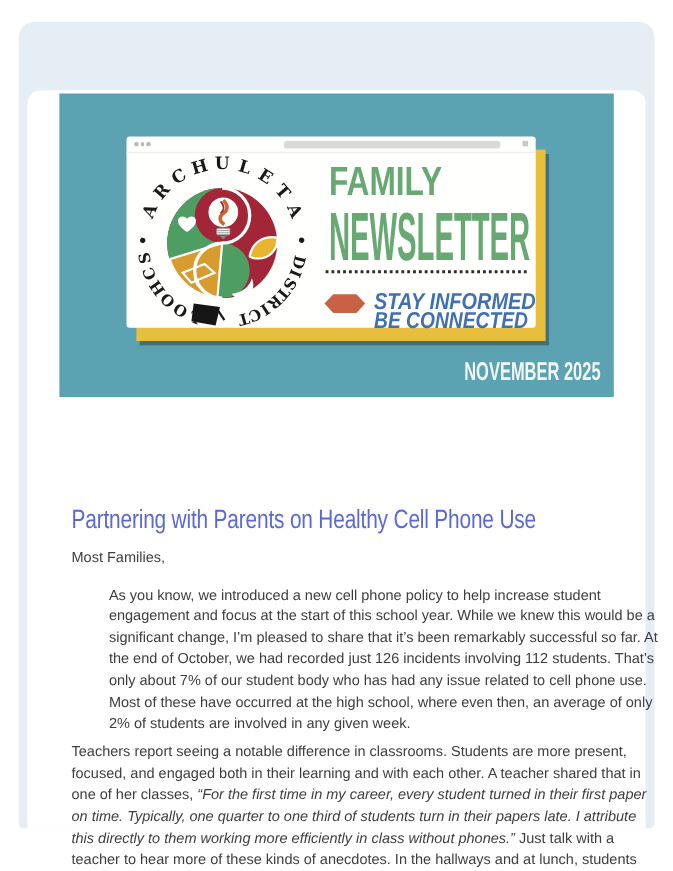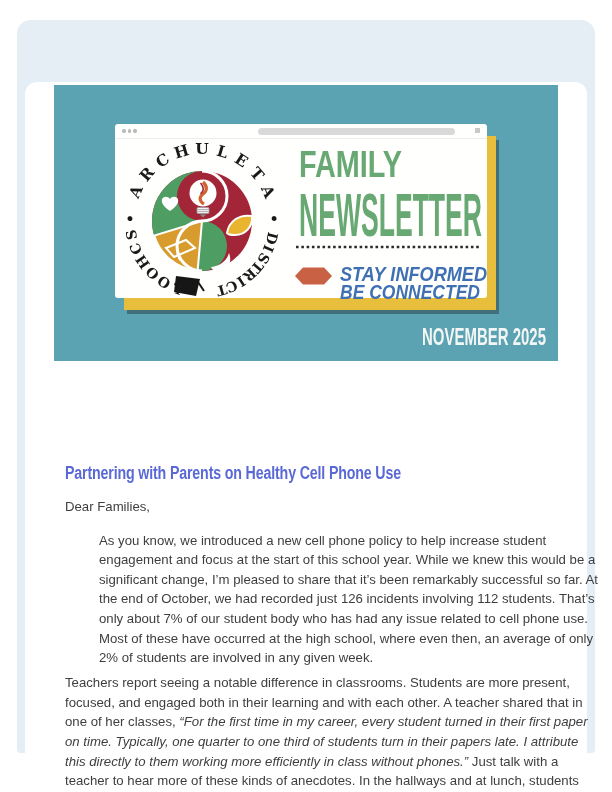--- a/index.html
+++ b/index.html
@@ -20,21 +20,21 @@
   .chrome{position:relative;height:14px;border-bottom:1px solid #ededed;}
   .dot{position:absolute;top:5px;width:3.5px;height:3.5px;border-radius:50%;background:#b9b9b9;}
   .addr{position:absolute;left:143px;top:4px;width:197px;height:7px;border-radius:3.5px;background:#d9d9d9;}
   .winbtn{position:absolute;right:7px;top:4px;width:5px;height:5px;background:#c9c9c9;}
   .logo-svg{position:absolute;left:0px;top:6px;}
   .lockup-svg{position:absolute;left:174px;top:16px;}
   .issue-date-svg{position:absolute;left:362px;top:240px;}
   
   .article{position:absolute;left:40px;top:361px;width:536px;height:392px;overflow:hidden;
            color:#3e3e3e;font-size:13.2px;line-height:19.6px;}
-  .article h1{margin:18px 0 0;font-size:18px;line-height:24px;color:#5a69d6;font-weight:bold;white-space:nowrap;}
+  .article h1{margin:18px 0 0;font-size:24px;line-height:24px;color:#5a69d6;font-weight:normal;white-space:nowrap;}
   .article h1 span{display:inline-block;transform:scaleX(0.79);transform-origin:left center;letter-spacing:-0.2px;}
   .salutation{margin-top:12px;}
   .article p{margin:5.5px 0 0;}
   .article p.first{margin-top:14px;margin-left:34px;}
   .article em{font-style:italic;}
 </style>
 </head>
 <body>
 
 <div id="frame">
@@ -136,20 +136,20 @@
         </svg>
       </div>
 
       <svg class="issue-date-svg" width="132" height="26" viewBox="0 0 132 26" font-family="Liberation Sans, sans-serif">
         <text x="130" y="20" text-anchor="end" font-size="23.5" font-weight="bold" fill="#f3f6f4" textLength="124" lengthAdjust="spacingAndGlyphs">NOVEMBER 2025</text>
       </svg>
     </div>
 
     <div class="article">
       <h1><span>Partnering with Parents on Healthy Cell Phone Use</span></h1>
-      <div class="salutation">Dear Families,</div>
+      <div class="salutation">Most Families,</div>
       <p class="first"><span>As you know, we introduced a new cell phone policy to help increase student engagement and focus at the start of this school year. While we knew this would be a significant change, I’m pleased to share that it’s been remarkably successful so far. At the end of October, we had recorded just 126 incidents involving 112 students. That’s only about 7% of our student body who has had any issue related to cell phone use. Most of these have occurred at the high school, where even then, an average of only 2% of students are involved in any given week.</span></p>
       <p><span>Teachers report seeing a notable difference in classrooms. Students are more present, focused, and engaged both in their learning and with each other. A teacher shared that in one of her classes, </span><em>“For the first time in my career, every student turned in their first paper on time. Typically, one quarter to one third of students turn in their papers late. I attribute this directly to them working more efficiently in class without phones.”</em><span> Just talk with a teacher to hear more of these kinds of anecdotes. In the hallways and at lunch, students are talking and connecting in ways we haven’t seen in years. This is exactly the kind of learning environment we want to create.</span></p>
 
     </div>
 
   </div>
 </div>
 
 </body></html>

